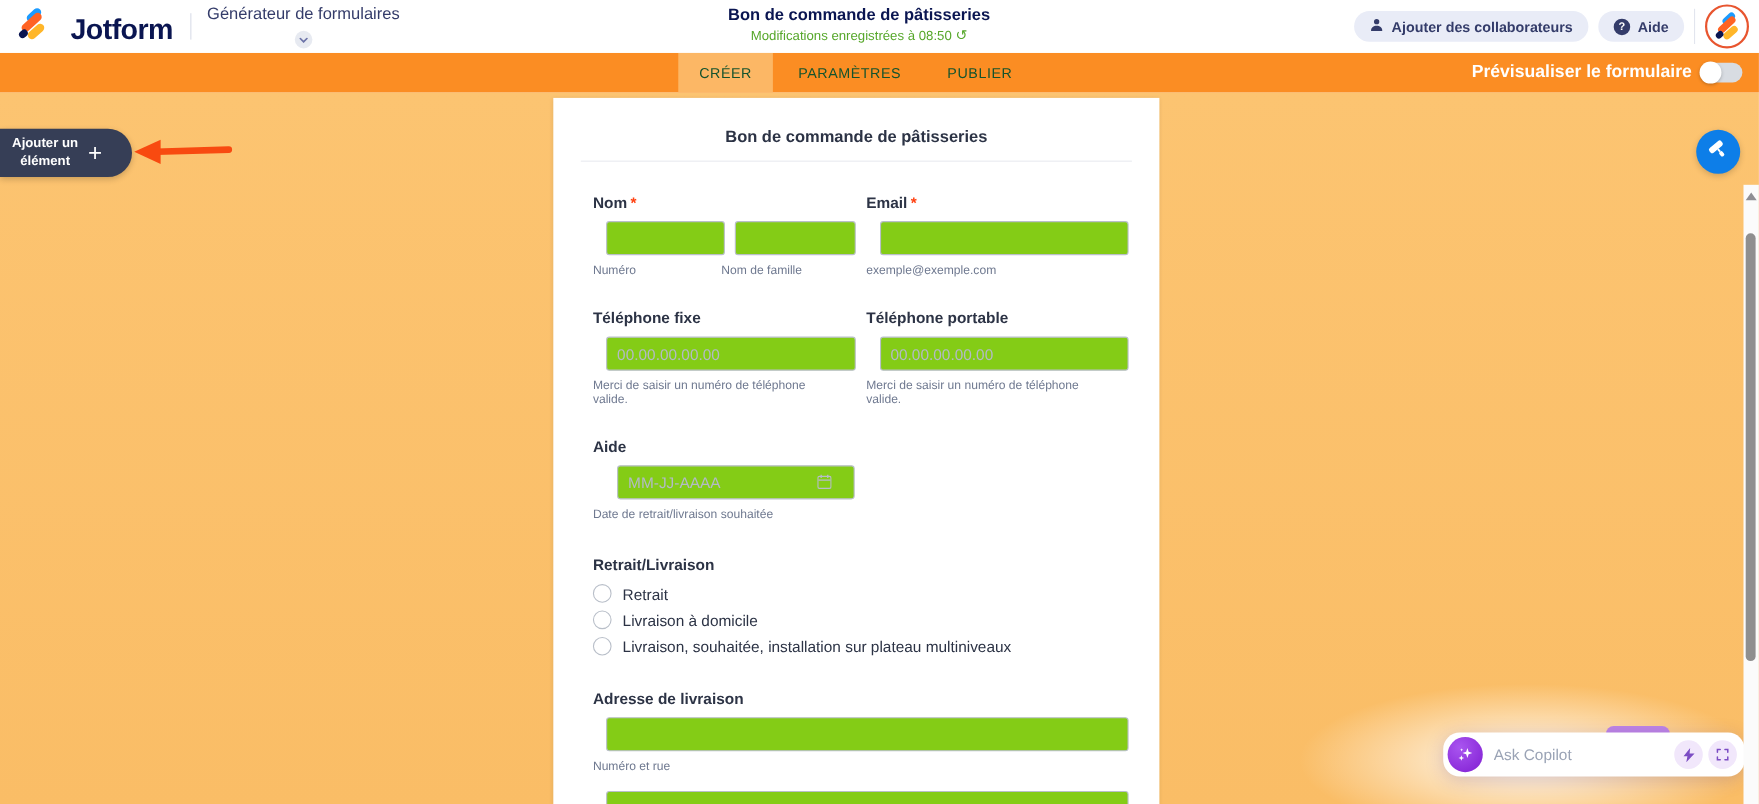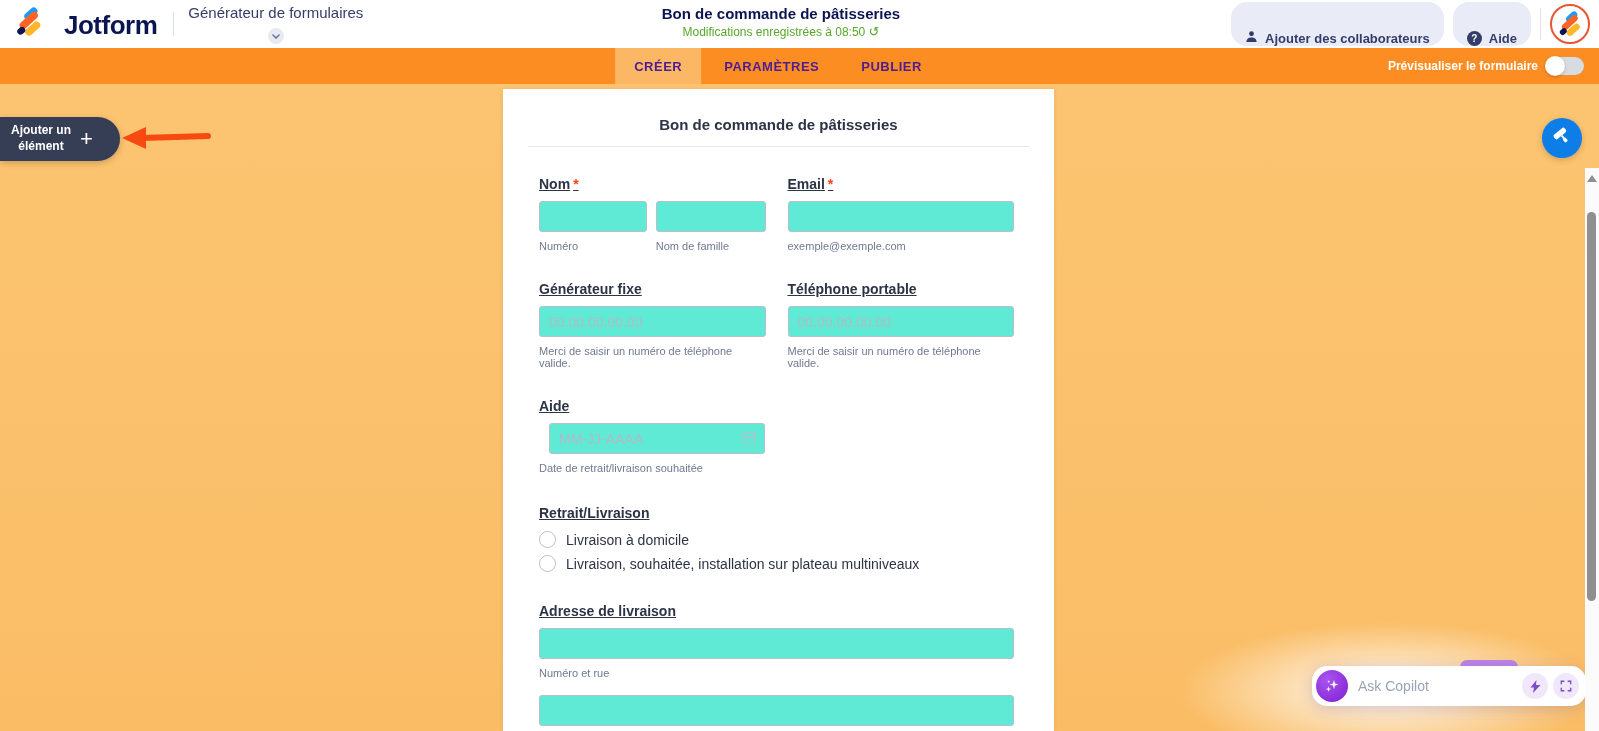--- a/index.html
+++ b/index.html
@@ -16,55 +16,55 @@
   .product-name { font-size:15px; color:#343C6A; font-weight:500; }
   .chev-circle { width:16px; height:16px; border-radius:50%; background:#E7EAF1; display:flex; align-items:center; justify-content:center; }
   .chev-circle svg { display:block; }
 
   .header-center { position:absolute; left:781px; top:5px; transform:translateX(-50%); text-align:center; white-space:nowrap; }
   .form-title-hdr { font-size:15px; font-weight:bold; color:#0A1551; }
   .autosave { font-size:12px; color:#56A72A; margin-top:2px; }
   .autosave .hist { font-size:13px; }
 
   .header-right { position:absolute; right:9px; top:0; height:48px; display:flex; align-items:center; gap:9px; }
-  .pill { display:flex; align-items:flex-end; gap:7px; background:#E9ECF7; border-radius:16px; height:44px; padding:0 14px; cursor:pointer; color:#343C6A; font-size:13px; font-weight:600; white-space:nowrap; }
+  .pill { display:flex; align-items:center; gap:7px; background:#E9ECF7; border-radius:16px; height:28px; padding:0 14px; cursor:pointer; color:#343C6A; font-size:13px; font-weight:600; white-space:nowrap; }
   .q-circle { width:15px; height:15px; border-radius:50%; background:#343C6A; color:#fff; font-size:10px; font-weight:bold; display:flex; align-items:center; justify-content:center; }
   .hdr-divider2 { width:1px; height:32px; background:#E2E5EE; }
   .avatar { width:40px; height:40px; border-radius:50%; background:#fff; border:2px solid #E8552F; display:flex; align-items:center; justify-content:center; cursor:pointer; }
 
   
   .navbar { position:absolute; left:0; top:48px; width:1599px; height:36px; background:#FB8D23; z-index:25; }
   .tabs { position:absolute; left:778px; top:0; height:36px; transform:translateX(-50%); display:flex; align-items:stretch; }
-  .tab { display:flex; align-items:center; padding:0 19px; color:#4c1d95; font-size:13px; font-weight:bold; letter-spacing:.5px; cursor:pointer; margin:0 2px; }
+  .tab { display:flex; align-items:center; padding:0 19px; color:#14532d; font-size:13px; font-weight:normal; letter-spacing:.5px; cursor:pointer; margin:0 2px; }
   .tab.active { background:#FCB765; }
   .preview-wrap { position:absolute; right:15px; top:0; height:36px; display:flex; align-items:center; gap:8px; }
-  .preview-label { color:#fff; font-size:12px; font-weight:bold;margin-left:44px; }
+  .preview-label { color:#fff; font-size:16px; font-weight:bold;margin-left:44px; }
   .toggle { width:38px; height:18px; border-radius:10px; background:#D8DCE2; position:relative; cursor:pointer; }
   .toggle .knob { position:absolute; left:-1px; top:-1px; width:20px; height:20px; border-radius:50%; background:#fff; box-shadow:0 1px 3px rgba(0,0,0,.25); }
 
   
   .canvas { position:absolute; left:0; top:84px; width:1599px; height:647px; background:linear-gradient(180deg,#FCC471 0%,#FABD66 100%); overflow:hidden; }
 
   
   .add-el { position:absolute; left:0; top:33px; width:120px; height:44px; background:#363E56; border-radius:0 22px 22px 0; display:flex; align-items:center; cursor:pointer; z-index:5; box-shadow:0 2px 6px rgba(0,0,0,.2); }
   .add-el-text { color:#fff; font-size:12px; font-weight:bold; line-height:1.3; text-align:center; width:82px; }
   .add-el-plus { color:#fff; font-size:22px; font-weight:300; line-height:1; margin-left:-2px; }
   .pointer-arrow { position:absolute; left:120px; top:40px; z-index:5; }
 
   
   .card { position:absolute; left:503px; top:5px; width:551px; height:642px; background:#fff; box-shadow:0 1px 4px rgba(60,40,10,.12); }
   .card-title { padding-top:27px; text-align:center; font-size:15px; font-weight:bold; color:#2C3345; }
   .card-divider { height:1px; background:#E8EAF0; margin:13px 25px 0 25px; }
   .card-body { padding:0 40px 0 36px; }
 
   .frow { display:flex; gap:22px; margin-top:29px; }
   .fgroup { flex:1; min-width:0; }
-  .flabel { font-size:14px; font-weight:600; color:#2C3345; margin-bottom:9px;text-decoration:underline; }
+  .flabel { font-size:14px; font-weight:600; color:#2C3345; margin-bottom:9px; }
   .req { color:#FF4111; margin-left:3px; }
-  .tin { height:31px; border:1px solid #B9BFC9; border-radius:3px; width:100%; font-size:14px; color:#2C3345; padding:0 9px; outline:none; background:#5eead4; font-family:"Liberation Sans", sans-serif; }
+  .tin { height:31px; border:1px solid #B9BFC9; border-radius:3px; width:100%; font-size:14px; color:#2C3345; padding:0 9px; outline:none; background:#84cc16; font-family:"Liberation Sans", sans-serif;margin-left:12px; }
   .tin::placeholder { color:#B3BAC7; opacity:1; }
   .sub { font-size:11px; color:#6F7990; margin-top:8px; }
   .name-inputs { display:flex; gap:9px; }
   .name-col { width:108px; }
   .name-col2 { width:110px; }
   .date-wrap { position:relative; width:226px;padding-left:10px; }
   .cal-icon { position:absolute; right:9px; top:8px; }
 
   .radio-group { margin-top:31px; }
   .radio-row { display:flex; align-items:center; margin-top:7px; cursor:pointer; }
@@ -209,21 +209,21 @@
           <div class="flabel">
             <span>Email</span><span class="req">*</span>
           </div>
           <input class="tin" type="text" style="">
           <div class="sub">exemple@exemple.com</div>
         </div>
       </div>
 
       <div class="frow">
         <div class="fgroup">
-          <div class="flabel">Générateur fixe</div>
+          <div class="flabel">Téléphone fixe</div>
           <input class="tin" type="text" placeholder="00.00.00.00.00" style="">
           <div class="sub">Merci de saisir un numéro de téléphone valide.</div>
         </div>
         <div class="fgroup">
           <div class="flabel">Téléphone portable</div>
           <input class="tin" type="text" placeholder="00.00.00.00.00" style="">
           <div class="sub">Merci de saisir un numéro de téléphone valide.</div>
         </div>
       </div>
 
@@ -243,20 +243,24 @@
           </div>
           <div class="sub">Date de retrait/livraison souhaitée</div>
         </div>
         <div class="fgroup"></div>
       </div>
 
       <div class="radio-group">
         <div class="flabel">Retrait/Livraison</div>
         <div class="radio-row">
           <span class="radio-circle"></span>
+          <span class="radio-label">Retrait</span>
+        </div>
+        <div class="radio-row">
+          <span class="radio-circle"></span>
           <span class="radio-label">Livraison à domicile</span>
         </div>
         <div class="radio-row">
           <span class="radio-circle"></span>
           <span class="radio-label">Livraison, souhaitée, installation sur plateau multiniveaux</span>
         </div>
       </div>
 
       <div class="addr-block">
         <div class="flabel">Adresse de livraison</div>

